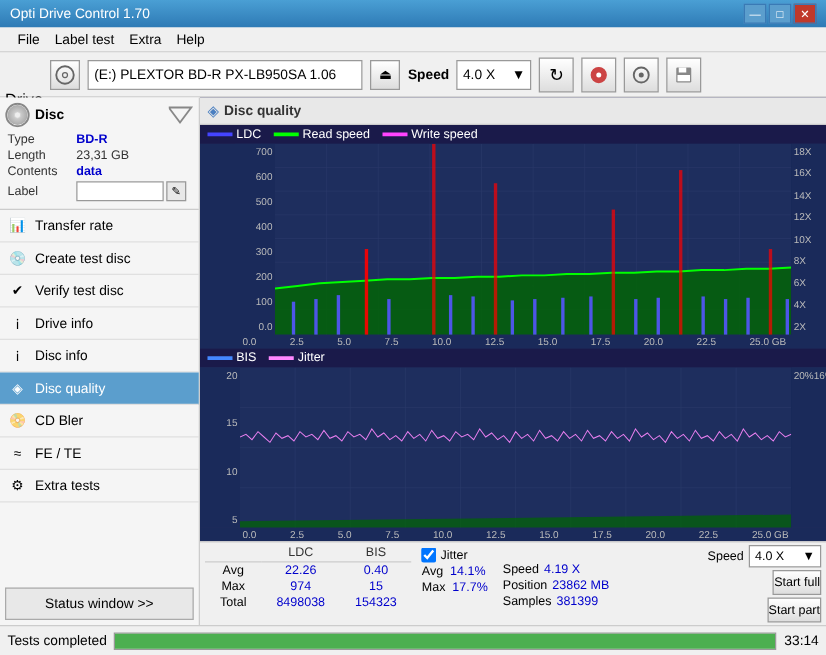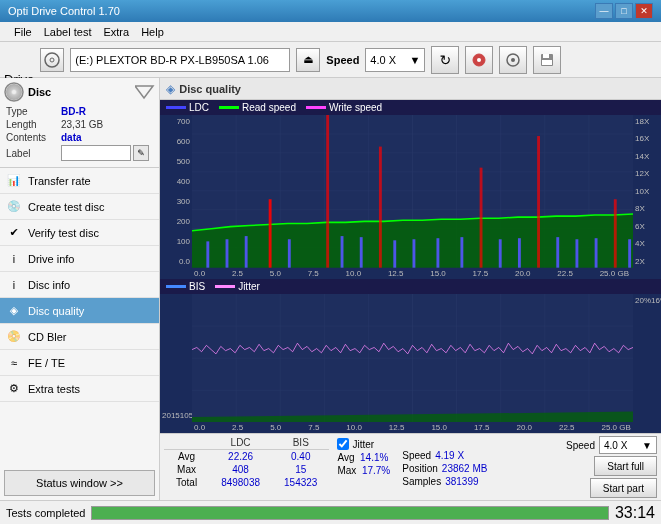--- a/index.html
+++ b/index.html
@@ -62,30 +62,30 @@
     
     .legend { background: #1a1a4a; padding: 2px 6px; display: flex; gap: 10px; align-items: center; }
     .legend-item { display: flex; align-items: center; gap: 3px; font-size: 10px; color: white; }
     .legend-color { width: 20px; height: 3px; }
     
     
     .statusbar { height: 24px; background: #f0f0f0; border-top: 1px solid #ccc; display: flex; align-items: center; padding: 0 6px; gap: 6px; }
     .status-text { font-size: 11px; }
     .progress-bar-container { flex: 1; height: 14px; border: 1px solid #999; background: white; }
     .progress-bar { height: 100%; background: #4caf50; }
-    .status-time { font-size: 16px; }
+    .status-time { font-size: 11px; }
     
     
     .stats-area { background: #f0f0f0; padding: 2px 4px; border-top: 1px solid #ccc; display: flex; flex-direction: column; gap: 1px; }
     .stats-row-container { display: flex; gap: 8px; align-items: flex-start; }
     .stats-table { font-size: 10px; border-collapse: collapse; }
     .stats-table th { font-weight: normal; color: #333; text-align: center; padding: 1px 12px; border-bottom: 1px solid #ccc; }
     .stats-table td { text-align: center; padding: 1px 12px; }
     .stats-table td.blue { color: #0000cc; }
-    .start-btn { height: 20px; background: linear-gradient(to bottom, #fff, #ddd); border: 1px solid #999; font-size: 10px; cursor: pointer; padding: 0 12px; display: flex; align-items: center; justify-content: center; }
+    .start-btn { height: 20px; background: linear-gradient(to bottom, #fff, #ddd); border: 1px solid #999; font-size: 10px; cursor: pointer; padding: 0 0; display: flex; align-items: center; justify-content: center; }
 
     .upper-chart-block { display: flex; flex-direction: column; flex: 1; min-height: 0; }
     .lower-chart-block { display: flex; flex-direction: column; flex: 1; min-height: 0; }
   </style>
 </head>
 <body>
 
 <div class="titlebar">
   <span class="titlebar-title">Opti Drive Control 1.70</span>
   <div class="titlebar-controls">
@@ -242,21 +242,21 @@
           <span>Read speed</span>
         </div>
         <div class="legend-item">
           <div class="legend-color" style="background:#ff44ff;"></div>
           <span>Write speed</span>
         </div>
       </div>
 
       <div style="display:flex; flex:1; min-height:0; background:#1a2a5a;">
 
-        <div style="width:32px; background:#1a2a5a; display:flex; flex-direction:column; justify-content:space-between; align-items:flex-end; padding:2px 2px; font-size:8px; color:#bbb;">
+        <div style="width:32px; background:#1a2a5a; display:flex; flex-direction:column; justify-content:space-between; align-items:flex-end; padding:2px 2px; font-size:8px; color:#bbb;margin-left:28px;">
           <span>700</span>
           <span>600</span>
           <span>500</span>
           <span>400</span>
           <span>300</span>
           <span>200</span>
           <span>100</span>
           <span>0.0</span>
         </div>
 
@@ -348,21 +348,21 @@
           <span>BIS</span>
         </div>
         <div class="legend-item">
           <div class="legend-color" style="background:#ff88ff;"></div>
           <span>Jitter</span>
         </div>
       </div>
 
       <div style="display:flex; flex:1; min-height:0; background:#1a2a5a;">
 
-        <div style="width:32px; background:#1a2a5a; display:flex; flex-direction:row; justify-content:space-between; align-items:flex-end; padding:2px 2px; font-size:8px; color:#bbb;text-align:right;">
+        <div style="width:32px; background:#1a2a5a; display:flex; flex-direction:column; justify-content:space-between; align-items:flex-end; padding:2px 2px; font-size:8px; color:#bbb;text-align:right;">
           <span>20</span>
           <span>15</span>
           <span>10</span>
           <span>5</span>
         </div>
 
         <div style="flex:1; position:relative;">
           <svg width="100%" height="100%" viewBox="0 0 460 120" preserveAspectRatio="none">
             <rect width="460" height="120" fill="#1e2e5e"></rect>
 
@@ -420,21 +420,21 @@
             <th>LDC</th>
             <th>BIS</th>
           </tr>
           <tr>
             <td>Avg</td>
             <td class="blue">22.26</td>
             <td class="blue">0.40</td>
           </tr>
           <tr>
             <td>Max</td>
-            <td class="blue">408</td>
+            <td class="blue">974</td>
             <td class="blue">15</td>
           </tr>
           <tr>
             <td>Total</td>
             <td class="blue">8498038</td>
             <td class="blue">154323</td>
           </tr>
         </tbody>
           </table>
 

